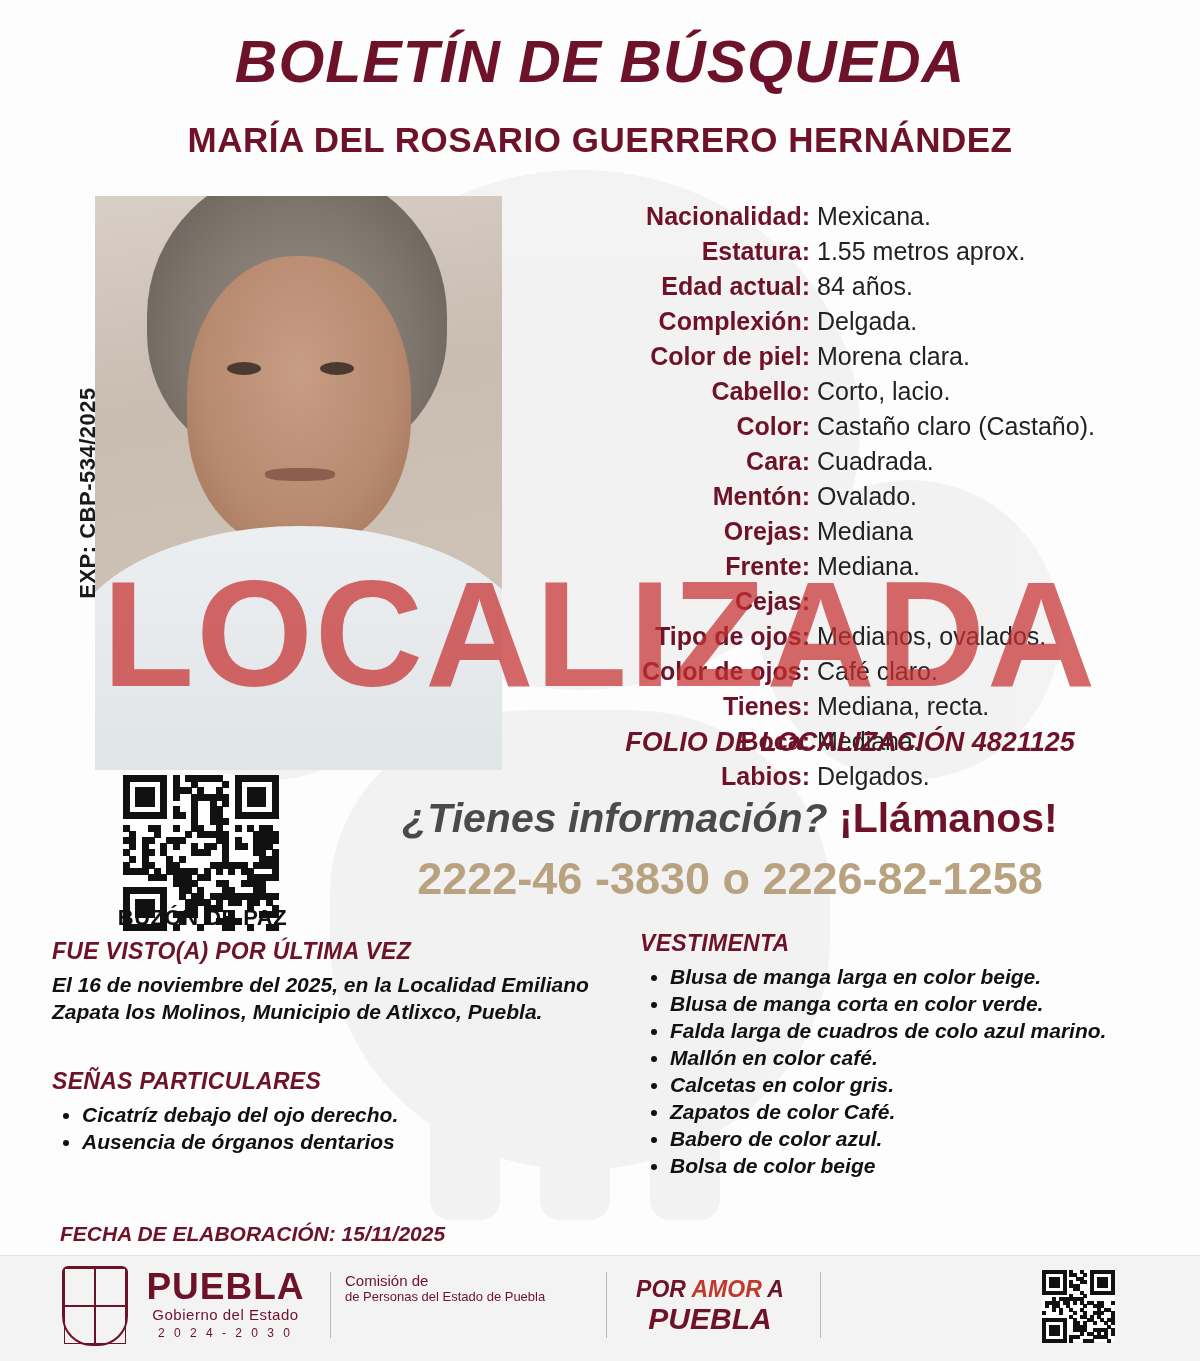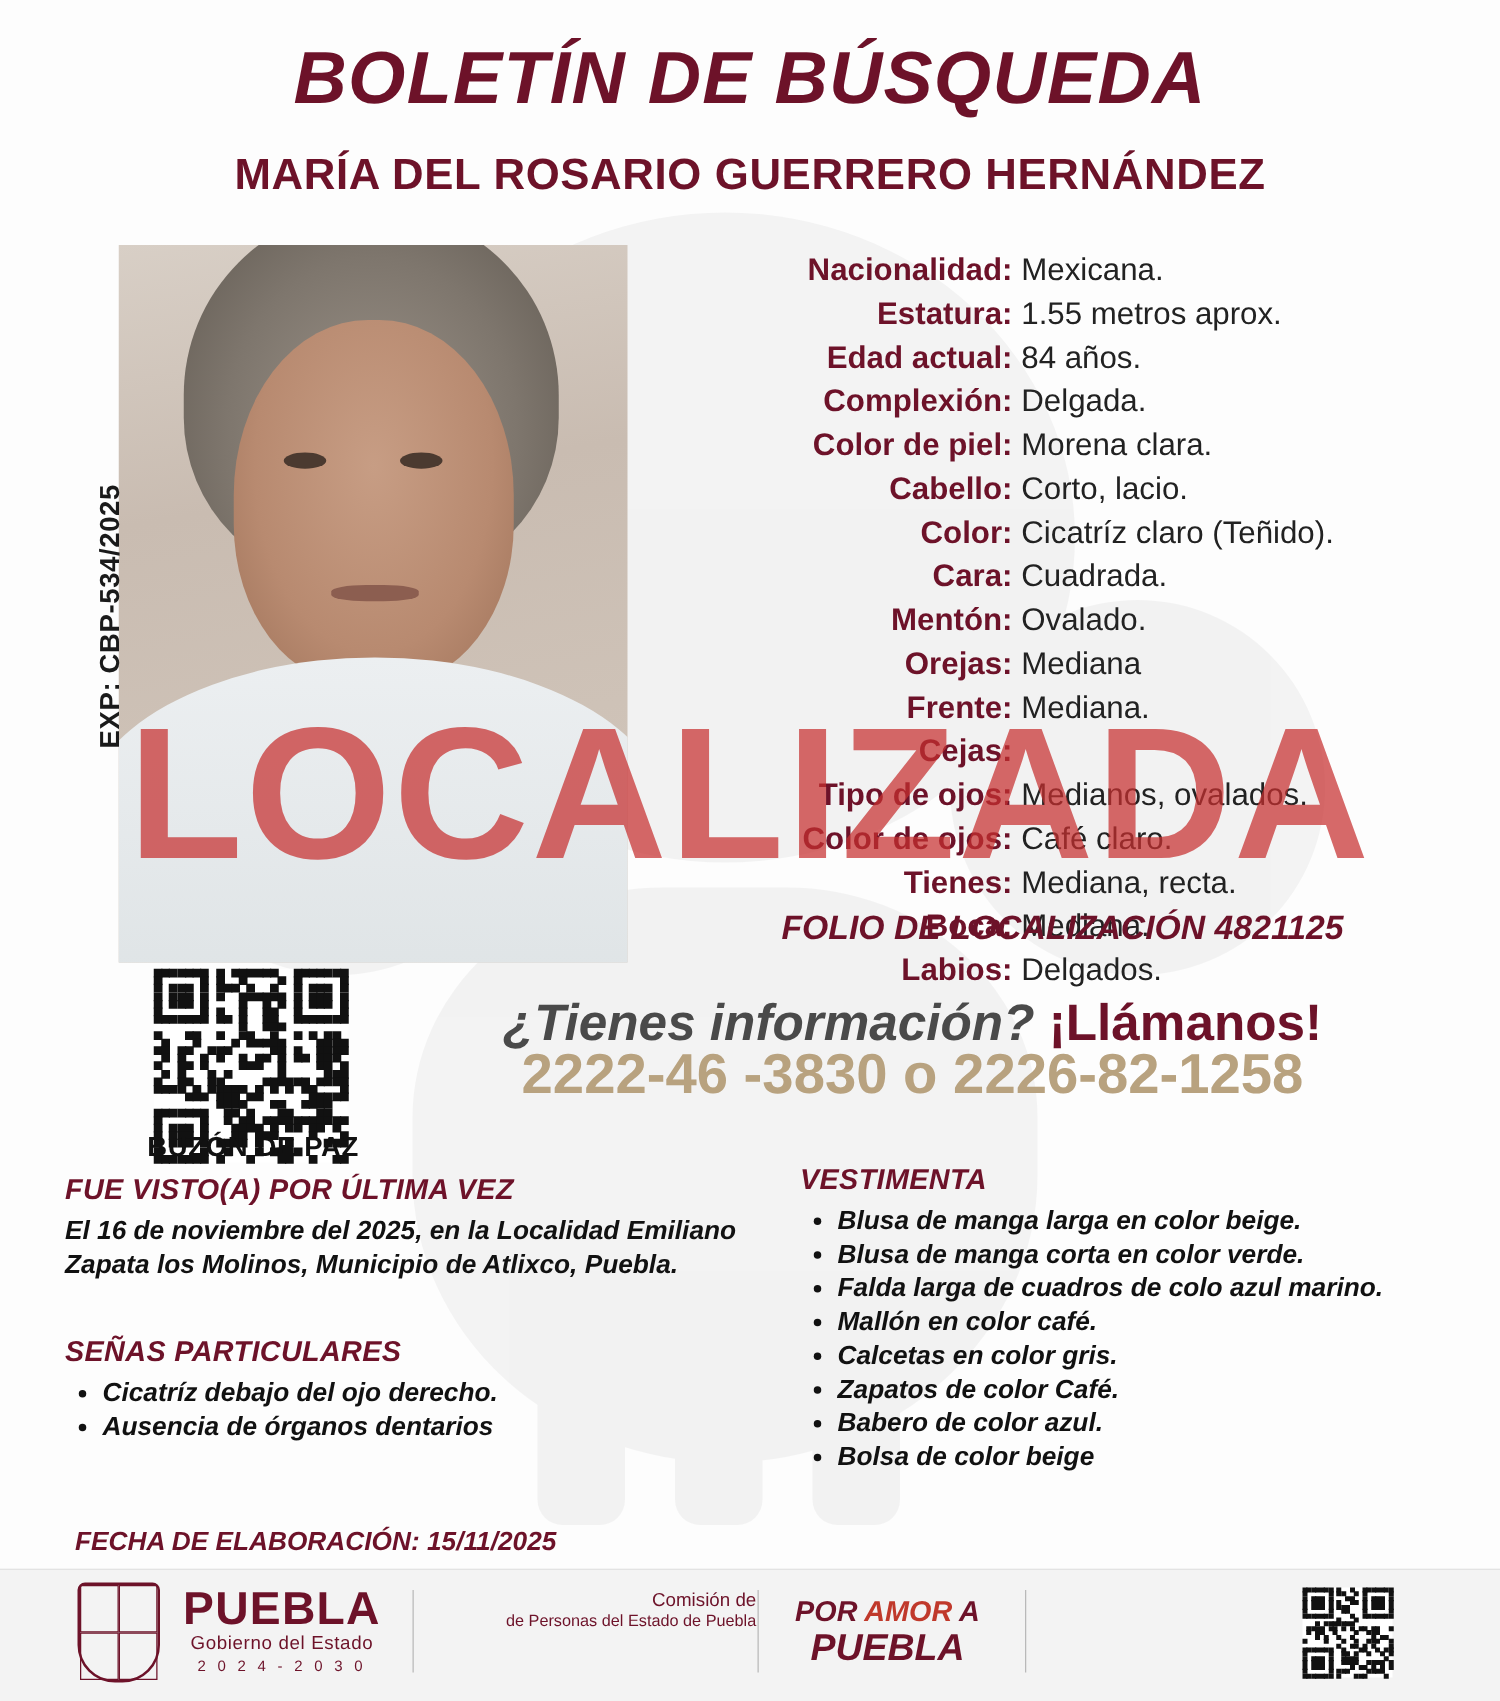--- a/index.html
+++ b/index.html
@@ -106,21 +106,21 @@
   }
 
   
   .cta{
     position:absolute;left:280px;top:795px;width:900px;text-align:center;
     font-size:41px;font-weight:bold;
   }
   .cta .q{color:#4a4a4a;font-style:italic;}
   .cta .l{color:#6d1229;}
   .phones{
-    position:absolute;left:280px;top:833px;width:900px;text-align:center;
+    position:absolute;left:280px;top:853px;width:900px;text-align:center;
     font-size:45px;font-weight:bold;color:#b8a27f;
   }
 
   
   .blk-h{
     color:#6d1229;font-weight:bold;font-style:italic;font-size:23px;
     letter-spacing:.3px;
   }
   .blk-t{
     font-size:21px;font-style:italic;font-weight:bold;color:#111;line-height:27px;
@@ -148,21 +148,21 @@
     border:2px solid #6d1229;border-radius:6px 6px 30px 30px;
   }
   .shield .q{position:absolute;width:50%;height:50%;box-sizing:border-box;border:1px solid #6d1229;}
   .puebla{
     position:absolute;left:138px;top:12px;width:175px;text-align:center;
   }
   .puebla .p1{font-size:37px;font-weight:bold;color:#6d1229;letter-spacing:1px;line-height:38px;}
   .puebla .p2{font-size:15px;color:#6d1229;letter-spacing:.5px;}
   .puebla .p3{font-size:12px;color:#6d1229;letter-spacing:3px;margin-top:3px;}
   .vline{position:absolute;top:16px;width:1px;height:66px;background:#b9b9b9;}
-  .comision{position:absolute;left:345px;top:16px;width:260px;text-align:right;color:#6d1229;}
+  .comision{position:absolute;left:345px;top:16px;width:260px;text-align:left;color:#6d1229;}
   .comision .c1{font-size:15px;}
   .comision .c2{font-size:27px;font-weight:bold;letter-spacing:.5px;line-height:30px;}
   .comision .c3{font-size:13px;}
   .poramor{position:absolute;left:620px;top:20px;width:180px;text-align:center;}
   .poramor .a1{font-size:23px;font-weight:bold;font-style:italic;color:#6d1229;}
   .poramor .a1 em{color:#c0392b;font-style:italic;}
   .poramor .a2{font-size:30px;font-weight:bold;font-style:italic;color:#6d1229;line-height:32px;}
   .pensar{position:absolute;left:845px;top:18px;width:200px;text-align:center;}
   .pensar .g1{font-size:27px;font-weight:bold;font-style:italic;color:#6d1229;}
   .pensar .g2{font-size:30px;font-weight:bold;font-style:italic;color:#6d1229;line-height:30px;}
@@ -218,21 +218,21 @@
     <div class="drow">
         <div class="dlabel">Color de piel:</div>
         <div class="dval">Morena clara.</div>
       </div>
     <div class="drow">
         <div class="dlabel">Cabello:</div>
         <div class="dval">Corto, lacio.</div>
       </div>
     <div class="drow">
         <div class="dlabel">Color:</div>
-        <div class="dval">Cicatríz claro (Teñido).</div>
+        <div class="dval">Castaño claro (Castaño).</div>
       </div>
     <div class="drow">
         <div class="dlabel">Cara:</div>
         <div class="dval">Cuadrada.</div>
       </div>
     <div class="drow">
         <div class="dlabel">Mentón:</div>
         <div class="dval">Ovalado.</div>
       </div>
     <div class="drow">

